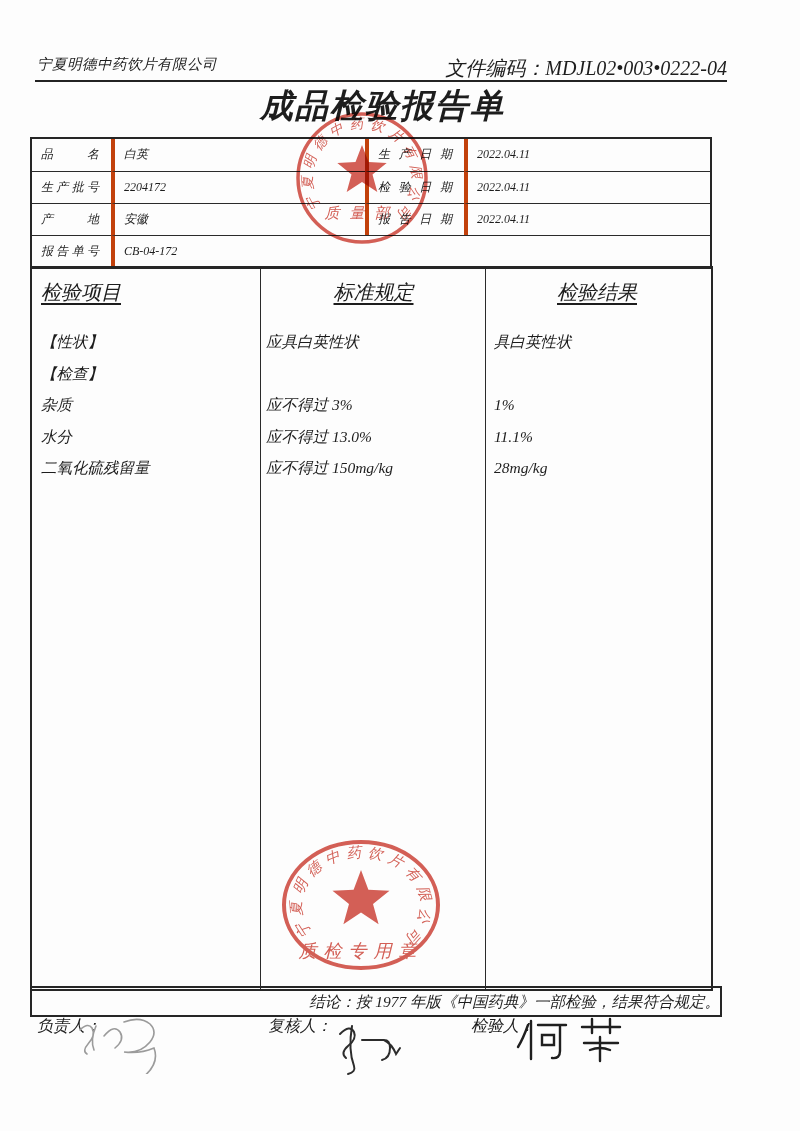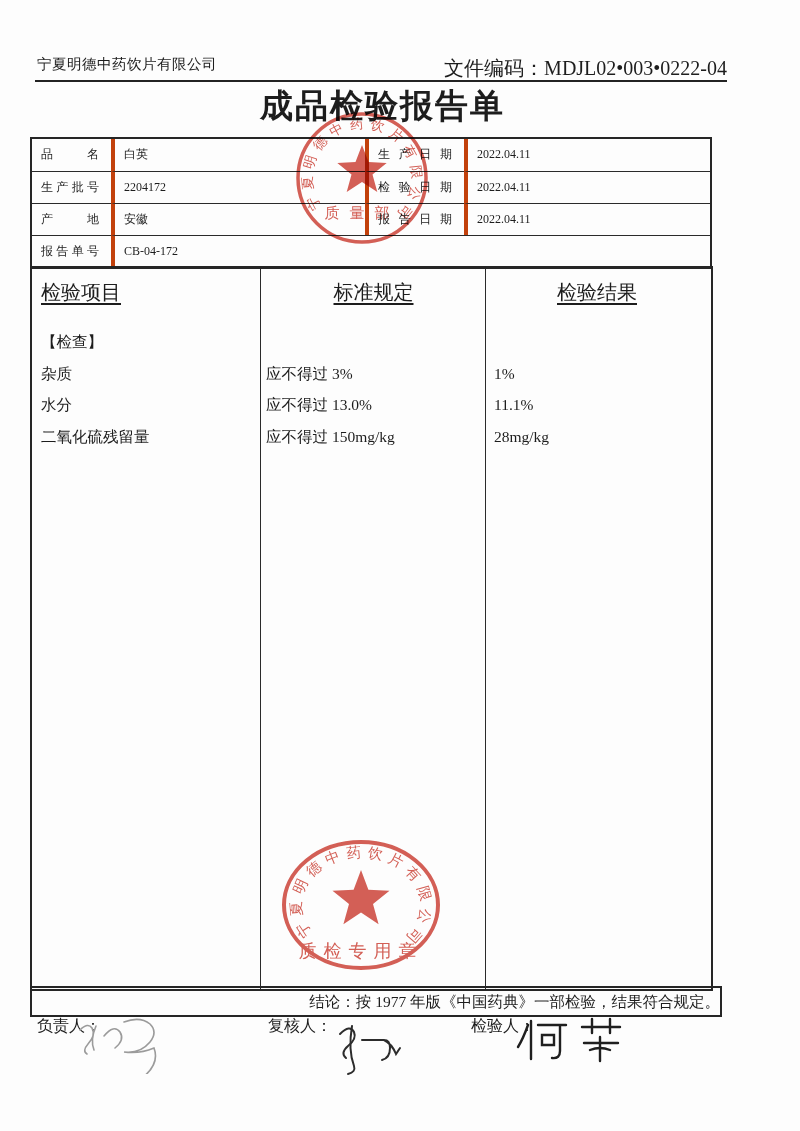--- a/index.html
+++ b/index.html
@@ -1,19 +1,20 @@
 <!DOCTYPE html>
 <html><head>
 <meta charset="utf-8">
 <style>
   html,body{margin:0;padding:0;background:#ffffff;}
   .page{
     position:relative;width:800px;height:1131px;background:#fdfdfd;
     font-family:"Liberation Serif","DejaVu Serif",serif;color:#1d1d1d;
     overflow:hidden;
+    font-style:italic;
   }
   
   .hdr-left{position:absolute;left:37px;top:55px;font-size:14.5px;letter-spacing:.5px;}
   .hdr-right{position:absolute;left:0;top:55px;width:727px;text-align:right;font-size:20px;}
   .hdr-rule{position:absolute;left:35px;top:80px;width:692px;height:2px;background:#232323;}
   .title{position:absolute;left:0;top:84px;width:765px;margin:0;text-align:center;
          font-size:33px;font-weight:bold;letter-spacing:2px;}
   
   .t1{position:absolute;left:30px;top:137px;width:678px;border:2px solid #262626;
       display:grid;grid-template-columns:79px 254px 99px 246px;grid-auto-rows:32px;
@@ -84,20 +85,25 @@
 
   <div class="t2">
     <div class="vline v1"></div>
     <div class="vline v2"></div>
     <div class="hcell h1">检验项目</div>
     <div class="hcell h2">标准规定</div>
     <div class="hcell h3">检验结果</div>
 
     <div class="rows">
       <div class="irow">
+        <div class="ci">【性状】</div>
+        <div class="cs">应具白英性状</div>
+        <div class="cr">具白英性状</div>
+      </div>
+      <div class="irow">
         <div class="ci">【检查】</div>
         <div class="cs"></div>
         <div class="cr"></div>
       </div>
       <div class="irow">
         <div class="ci">杂质</div>
         <div class="cs">应不得过 3%</div>
         <div class="cr">1%</div>
       </div>
       <div class="irow">

